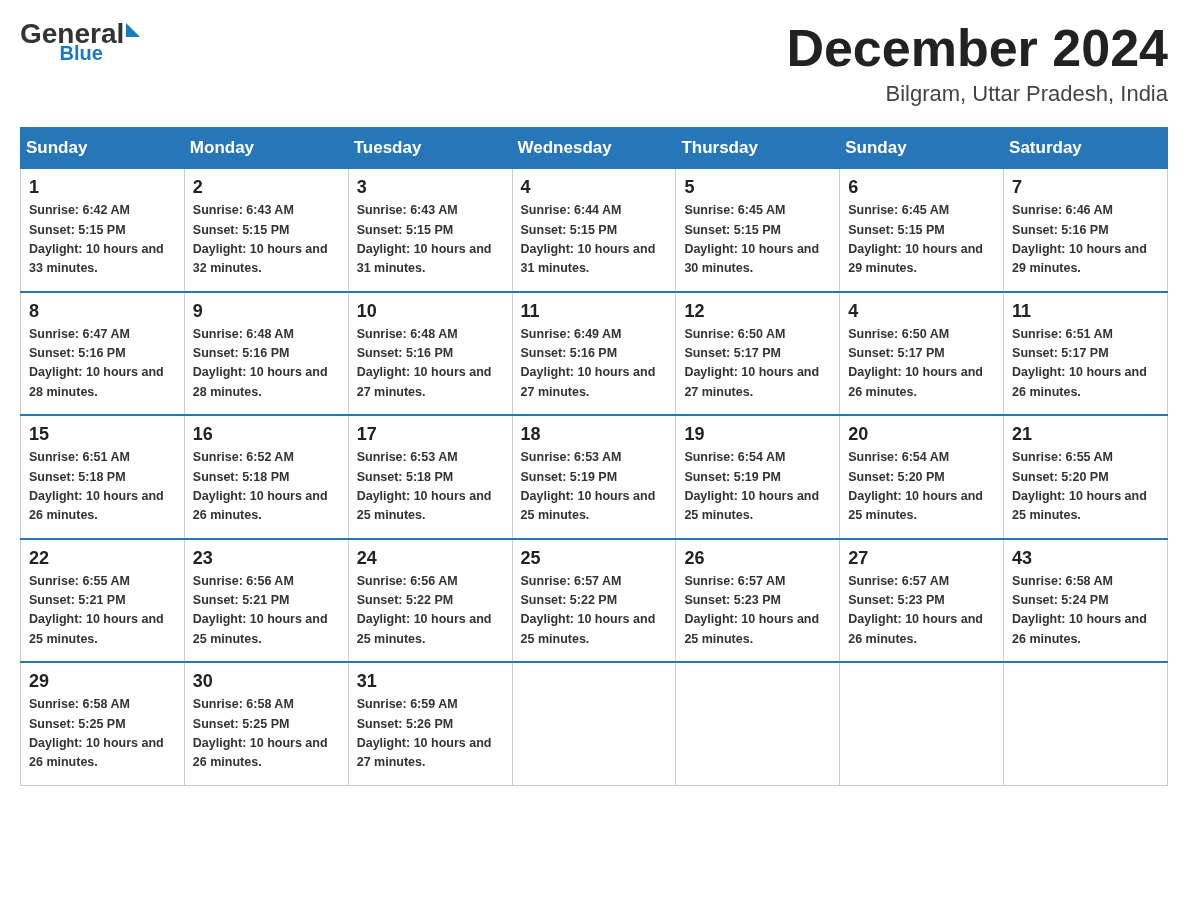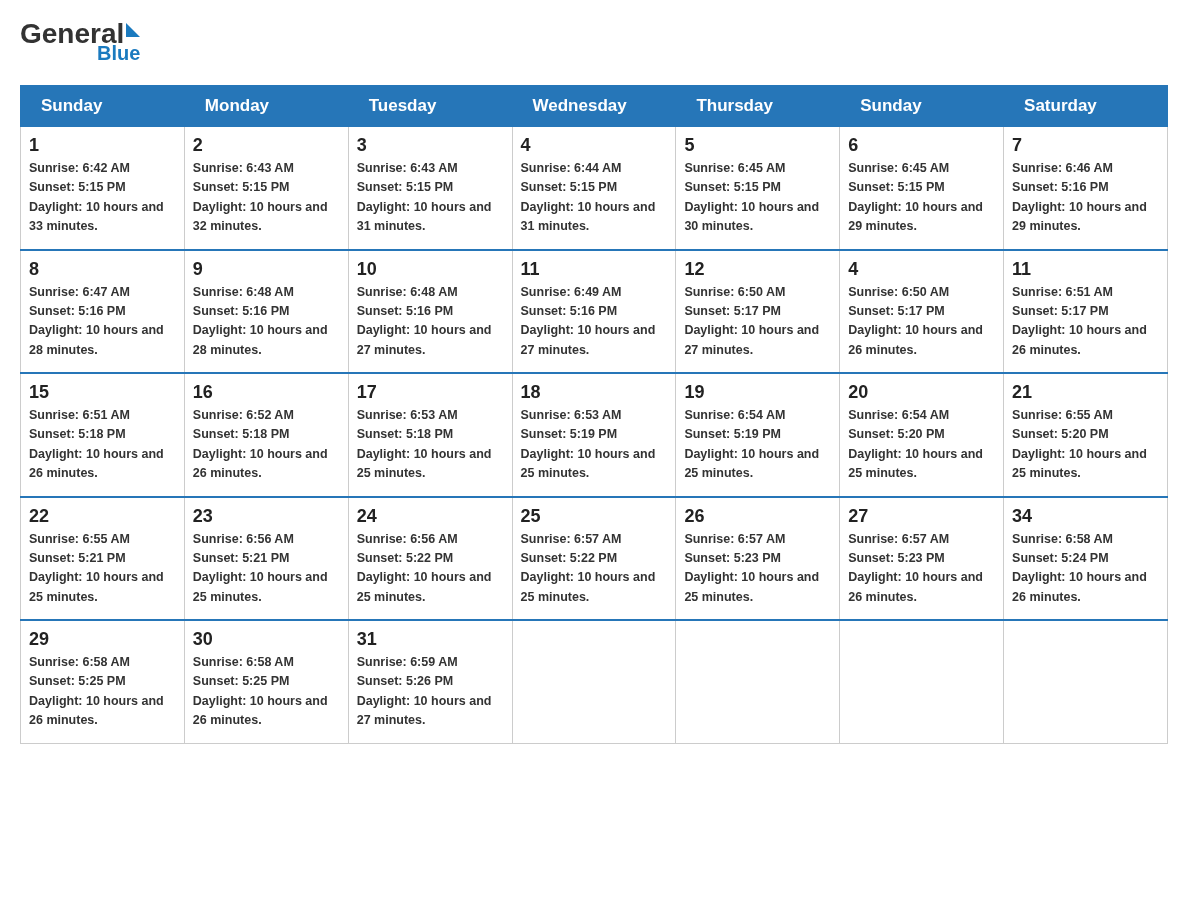--- a/index.html
+++ b/index.html
@@ -30,21 +30,21 @@
       border-bottom: 0px solid transparent;
       display: inline-block;
       margin-left: 2px;
       vertical-align: middle;
       position: relative;
       top: -4px;
     }
     .logo-wrapper {
       display: flex;
       flex-direction: column;
-      align-items: flex-end;
+      align-items: center;
     }
     .logo-line1 {
       display: flex;
       align-items: center;
     }
     .logo-line2 {
       color: #1a7abf;
       font-size: 20px;
       font-weight: bold;
       margin-top: -6px;
@@ -67,21 +67,21 @@
     table {
       width: 100%;
       border-collapse: collapse;
       table-layout: fixed;
     }
     th {
       background-color: #2676b8;
       color: #fff;
       font-size: 17px;
       font-weight: bold;
-      padding: 10px 20px;
+      padding: 10px 5px;
       text-align: left;
       border: 1px solid #2676b8;
     }
     td {
       border: 1px solid #ccc;
       vertical-align: top;
       padding: 8px 8px 12px 8px;
       min-height: 90px;
       height: 110px;
     }
@@ -108,20 +108,24 @@
 </head>
 <body>
 
 <div class="header">
   <div class="logo-wrapper">
     <div class="logo-line1">
       <span class="logo-text">General</span>
       <span class="logo-arrow"></span>
     </div>
     <div class="logo-line2">Blue</div>
+  </div>
+  <div class="title-section">
+    <div class="calendar-title">December 2024</div>
+    <div class="calendar-subtitle">Bilgram, Uttar Pradesh, India</div>
   </div>
 </div>
 
 <table>
   <thead>
     <tr>
       <th>Sunday</th>
       <th>Monday</th>
       <th>Tuesday</th>
       <th>Wednesday</th>
@@ -348,21 +352,21 @@
       </td>
         <td>
         <span class="day-number">27</span>
         <div class="day-info">
           Sunrise: 6:57 AM<br>
           Sunset: 5:23 PM<br>
           Daylight: 10 hours and 26 minutes.
         </div>
       </td>
         <td>
-        <span class="day-number">34</span>
+        <span class="day-number">43</span>
         <div class="day-info">
           Sunrise: 6:58 AM<br>
           Sunset: 5:24 PM<br>
           Daylight: 10 hours and 26 minutes.
         </div>
       </td>
       </tr>
       <tr>
         <td>
         <span class="day-number">29</span>

